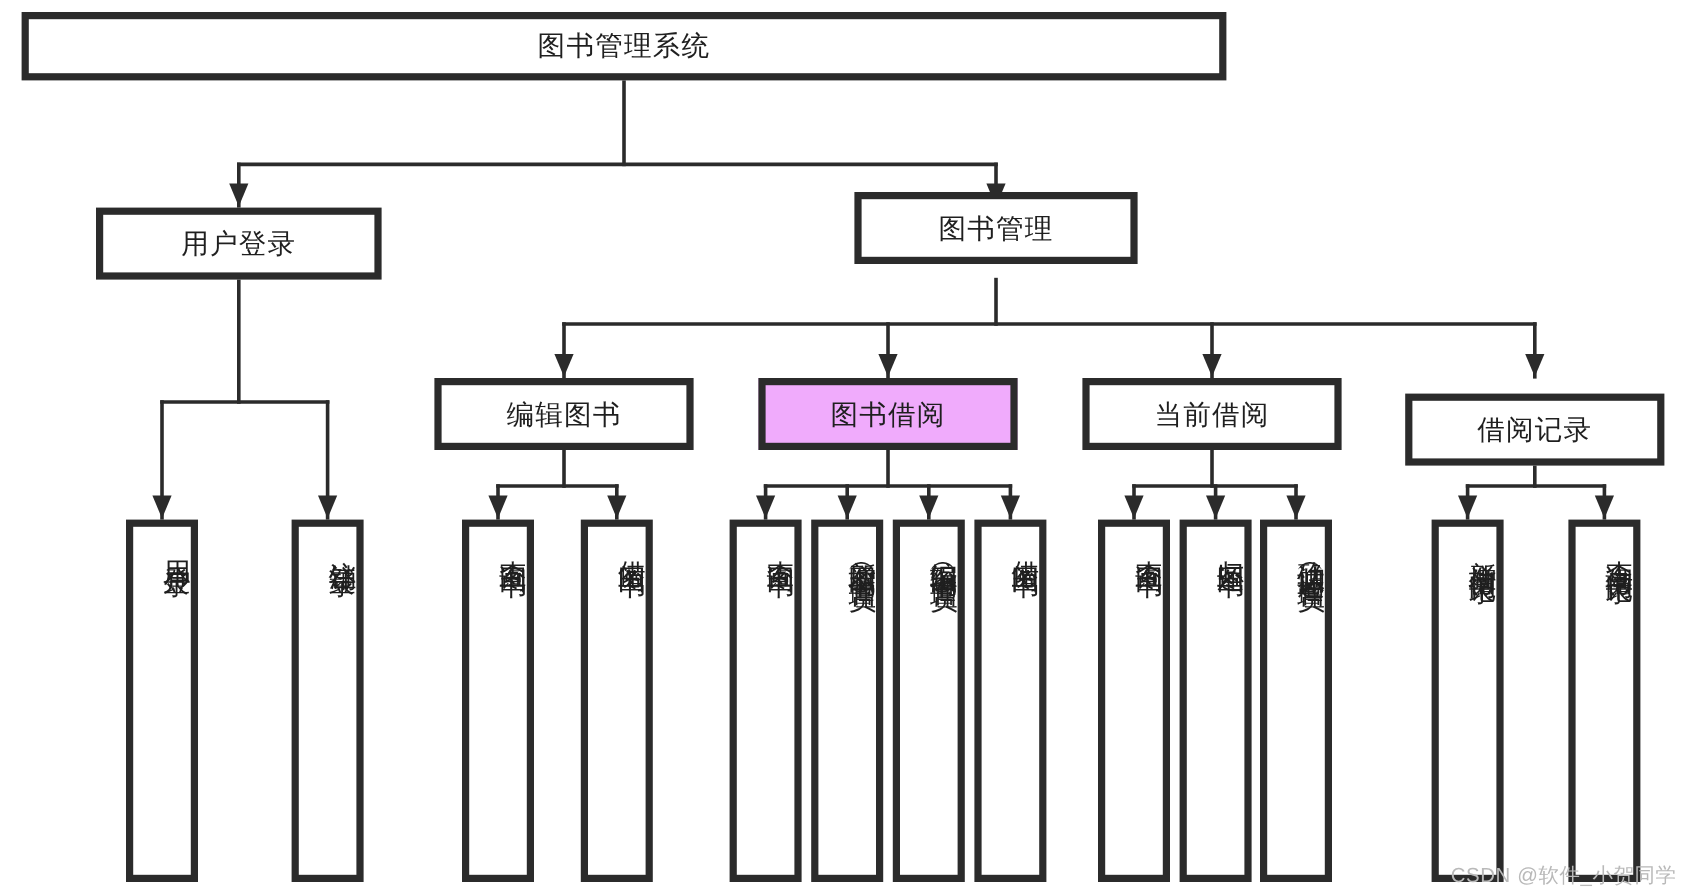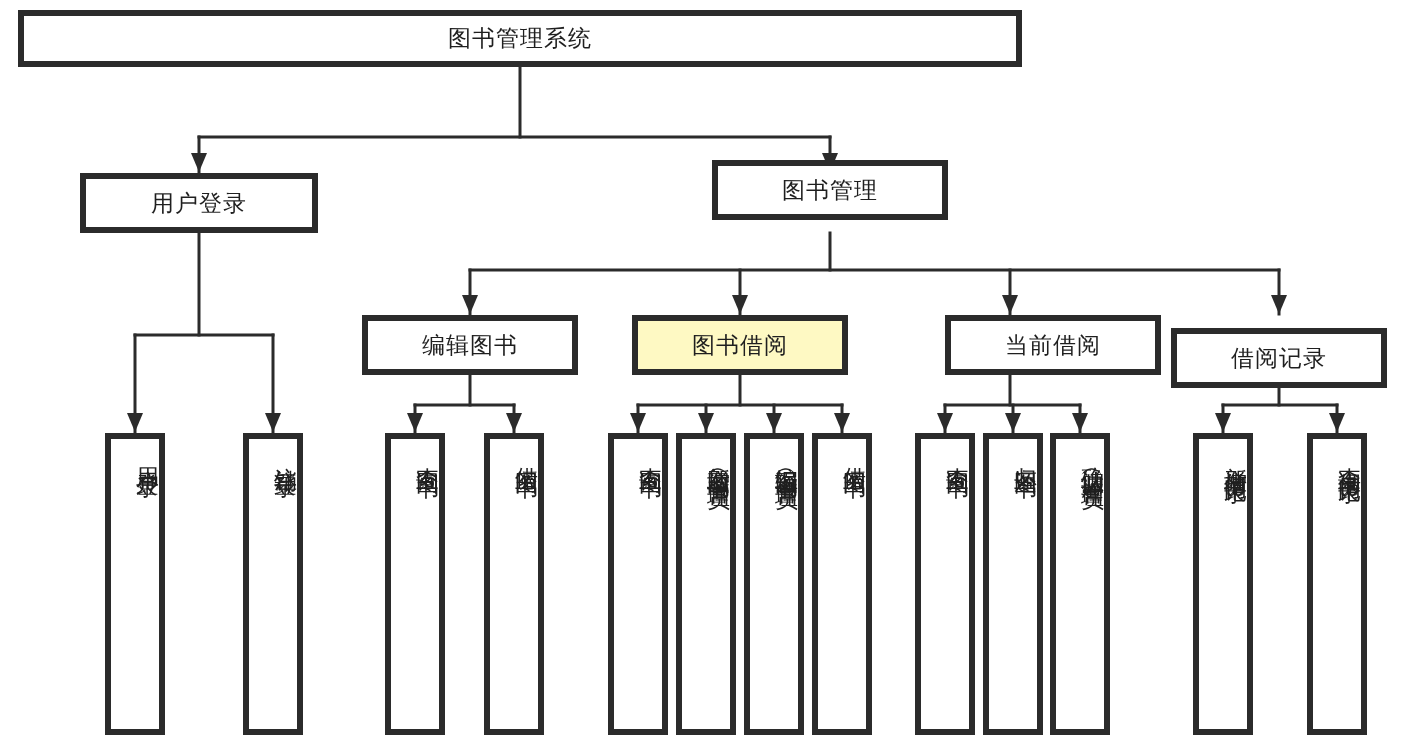--- a/index.html
+++ b/index.html
@@ -135,24 +135,24 @@
       </div>
       <div class="node-box" style="left: 80px; top: 173px; width: 238px; height: 60px; border-color: rgb(43, 43, 43); background: rgb(255, 255, 255);">
         <div class="node-label-h" style="color: rgb(31, 31, 31);">用户登录</div>
       </div>
       <div class="node-box" style="left: 712px; top: 160px; width: 236px; height: 60px; border-color: rgb(43, 43, 43); background: rgb(255, 255, 255);">
         <div class="node-label-h" style="color: rgb(31, 31, 31);">图书管理</div>
       </div>
       <div class="node-box" style="left: 362px; top: 315px; width: 216px; height: 60px; border-color: rgb(43, 43, 43); background: rgb(255, 255, 255);">
         <div class="node-label-h" style="color: rgb(31, 31, 31);">编辑图书</div>
       </div>
-      <div class="node-box" style="left: 632px; top: 315px; width: 216px; height: 60px; border-color: rgb(43, 43, 43); background: #fef9c3;">
+      <div class="node-box" style="left: 632px; top: 315px; width: 216px; height: 60px; border-color: rgb(43, 43, 43); background: #f0abfc;">
         <div class="node-label-h" style="color: rgb(31, 31, 31);">图书借阅</div>
       </div>
-      <div class="node-box" style="left: 902px; top: 315px; width: 216px; height: 60px; border-color: rgb(43, 43, 43); background: rgb(255, 255, 255); margin-left: 43px;">
+      <div class="node-box" style="left: 902px; top: 315px; width: 216px; height: 60px; border-color: rgb(43, 43, 43); background: rgb(255, 255, 255);">
         <div class="node-label-h" style="color: rgb(31, 31, 31);">当前借阅</div>
       </div>
       <div class="node-box" style="left: 1171px; top: 328px; width: 216px; height: 60px; border-color: rgb(43, 43, 43); background: rgb(255, 255, 255);">
         <div class="node-label-h" style="color: rgb(31, 31, 31);">借阅记录</div>
       </div>
       <div class="node-box" style="left: 105px; top: 433px; width: 60px; height: 302px; border-color: rgb(43, 43, 43); background: rgb(255, 255, 255);">
         <div class="node-label-v" style="color: rgb(31, 31, 31);">用户登录</div>
       </div>
       <div class="node-box" style="left: 243px; top: 433px; width: 60px; height: 302px; border-color: rgb(43, 43, 43); background: rgb(255, 255, 255);">
         <div class="node-label-v" style="color: rgb(31, 31, 31);">注销登录</div>
@@ -184,13 +184,14 @@
       <div class="node-box" style="left: 1050px; top: 433px; width: 60px; height: 302px; border-color: rgb(43, 43, 43); background: rgb(255, 255, 255);">
         <div class="node-label-v" style="color: rgb(31, 31, 31);">确认归还（管理员）</div>
       </div>
       <div class="node-box" style="left: 1193px; top: 433px; width: 60px; height: 302px; border-color: rgb(43, 43, 43); background: rgb(255, 255, 255);">
         <div class="node-label-v" style="color: rgb(31, 31, 31);">新增借阅记录</div>
       </div>
       <div class="node-box" style="left: 1307px; top: 433px; width: 60px; height: 302px; border-color: rgb(43, 43, 43); background: rgb(255, 255, 255);">
         <div class="node-label-v" style="color: rgb(31, 31, 31);">查询借阅记录</div>
       </div>
     </div>
+  <div id="watermark">CSDN @软件_小贺同学</div>
 </div>
 
 </body></html>

